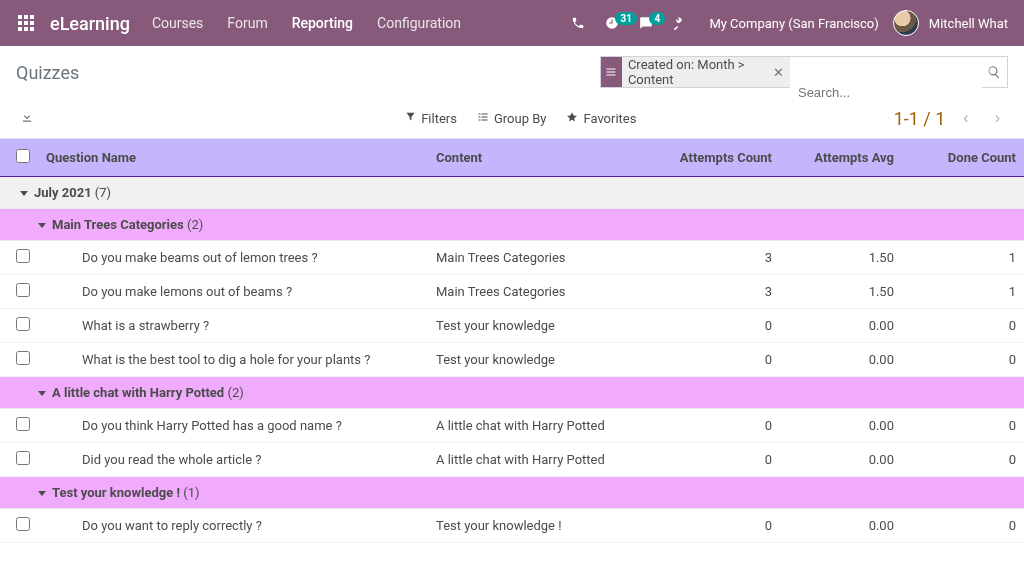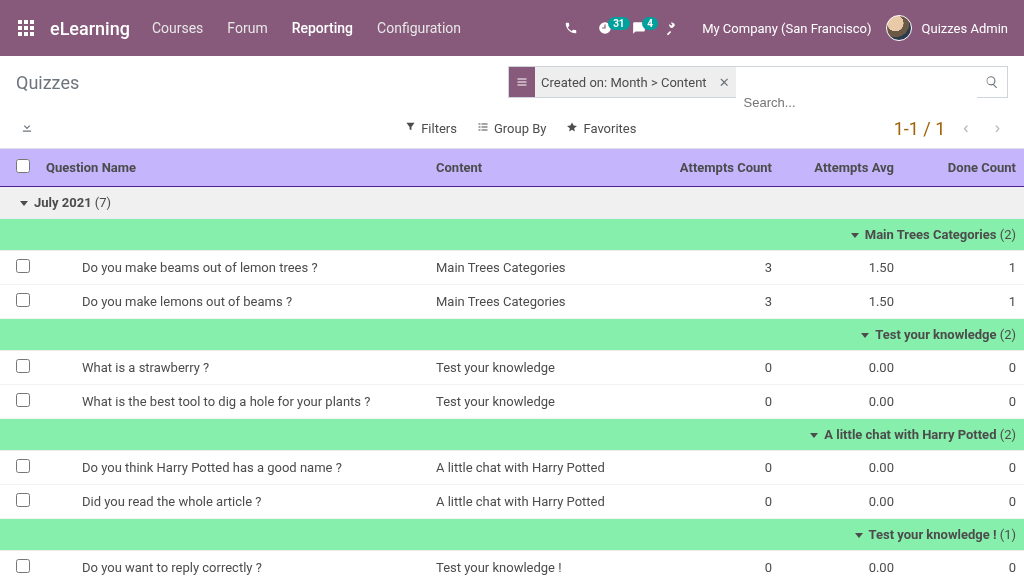--- a/index.html
+++ b/index.html
@@ -1,37 +1,37 @@
 <!DOCTYPE html>
 <html><head>
 <meta charset="utf-8">
 <style>
   * { box-sizing: border-box; margin: 0; padding: 0; }
   body { font-family: -apple-system, BlinkMacSystemFont, "Segoe UI", Roboto, "Helvetica Neue", Arial, sans-serif; font-size: 13px; color: #4c4c4c; background: #fff; width: 1024px; }
   
-  .navbar { background: #875a7b; color: #fff; height: 56px; display: flex; align-items: center; padding: 0 8px; }
+  .navbar { background: #875a7b; color: #fff; height: 46px; display: flex; align-items: center; padding: 0 8px; }
   .apps-icon { display: grid; grid-template-columns: repeat(3,4px); grid-template-rows: repeat(3,4px); gap: 2px; padding: 8px 10px; cursor: pointer; }
   .apps-icon span { background: #fff; width:4px; height:4px; }
   .brand { font-size: 18px; font-weight: 500; padding: 0 10px 0 6px; }
   .nav-links { display: flex; }
   .nav-link { padding: 14px 12px; color: #e7e7e7; cursor: pointer; font-size: 14px; }
   .nav-link.active { color: #fff; font-weight: 500; }
   .spacer { flex: 1; }
   .systray { display: flex; align-items: center; gap: 4px; }
   .tray-item { position: relative; padding: 8px 8px; color: #fff; cursor: pointer; display:flex; align-items:center; }
   .badge { position: absolute; top: 4px; left: 18px; background: #00a09d; color: #fff; border-radius: 10px; padding: 1px 5px; font-size: 10px; font-weight: 700; }
   .company { padding: 0 10px; cursor: pointer; }
   .avatar { width: 26px; height: 26px; border-radius: 50%; background: radial-gradient(circle at 35% 30%, #e8c9a8 0 35%, #6b5845 36% 60%, #2a3b4c 61% 100%); border: 1px solid #fff; display:inline-block; }
   .username { padding: 0 8px 0 6px; }
   .icon { width:14px; height:14px; fill:currentColor; }
   
   .cp { padding: 10px 16px 0 16px; border-bottom: 1px solid #dee2e6; }
   .cp-top { display:flex; align-items:center; justify-content:space-between; margin-bottom:10px; }
   .breadcrumb { font-size: 18px; color:#6c757d; }
-  .searchbar { display:flex; align-items:center; border:1px solid #ced4da; height:32px; width:500px; }
+  .searchbar { display:flex; align-items:center; border:1px solid #ced4da; height:32px; width:408px; }
   .facet { display:flex; align-items:center; background:#eee; height:100%; }
   .facet-icon { background:#875a7b; color:#fff; width:26px; height:100%; display:flex; align-items:center; justify-content:center; }
   .facet-label { padding:0 6px; color:#4c4c4c; font-size:13px; }
   .facet-remove { padding:0 6px; color:#6c757d; cursor:pointer; }
   .search-input { flex:1; border:none; outline:none; height:100%; padding:0 8px; font-size:13px;margin-top:40px; }
   .search-btn { width:30px; height:100%; display:flex; align-items:center; justify-content:center; color:#6c757d; background:none; border:none; cursor:pointer; }
   .cp-bottom { display:flex; align-items:center; justify-content:space-between; height:40px; }
   .cp-left { display:flex; align-items:center; gap:14px; color:#6c757d; }
   .dl-btn { background:none; border:none; cursor:pointer; color:#6c757d; padding:4px; }
   .cp-center { display:flex; gap:20px; margin-left: 110px; }
@@ -42,21 +42,21 @@
   
   table { width:100%; border-collapse:collapse; table-layout:fixed; }
   thead th { text-align:left; padding:10px 8px; font-weight:700; font-size:13px; border-bottom:1px solid #4c1d95; color:#4c4c4c; background:#c4b5fd;}
   thead th.num, tbody td.num { text-align:right; }
   .col-chk{width:38px; padding-left:16px;}
   .col-q{width:390px;}
   .col-c{width:230px;}
   .col-n{width:122px;}
   .group-row td{ background:#f0f0f0; font-weight:700; padding:8px; border-bottom:1px solid #e9ecef; }
   .group-row .caret{ display:inline-block; width:0;height:0;border-left:4px solid transparent;border-right:4px solid transparent;border-top:5px solid #4c4c4c; margin-right:6px; vertical-align:middle;}
-  .group-row.sub td{ background:#86efac;text-align:right; }
+  .group-row.sub td{ background:#f0abfc; }
   .indent-0{padding-left:20px !important;}
   .indent-1{padding-left:38px !important;}
   tbody td{ padding:8px; border-bottom:1px solid #f2f2f2; font-size:13px; vertical-align:middle;}
   .row-chk{ padding-left:16px;}
   .q-indent{ padding-left:44px !important; }
   input[type=checkbox]{ width:14px; height:14px; cursor:pointer; border:1px solid #adb5bd;}
   .count{ font-weight:400; color:#4c4c4c;}
 </style>
 </head>
 <body>
@@ -99,21 +99,21 @@
         </svg>
       <span class="badge">4</span>
     </div>
     <div class="tray-item">
       <svg class="icon" viewBox="0 0 24 24">
           <path d="M22 19l-9-9 2-2a5 5 0 00-7-5l3 3-2 2-3-3a5 5 0 005 7l2-2 9 9 2-2zM2 22l5-5 2 2-5 5H2v-2z"></path>
         </svg>
     </div>
     <div class="company">My Company (San Francisco)</div>
     <span class="avatar"></span>
-    <div class="username">Quizzes Admin</div>
+    <div class="username">Mitchell What</div>
   </div>
 </div>
 
 <div class="cp">
   <div class="cp-top">
     <div class="breadcrumb">Quizzes</div>
     <div class="searchbar">
       <div class="facet">
         <div class="facet-icon">
           <svg class="icon" style="width:12px;height:12px" viewBox="0 0 24 24">
@@ -202,23 +202,20 @@
         <td class="num">1</td>
       </tr>
       <tr>
         <td class="row-chk"><input type="checkbox" style=""></td>
         <td class="q-indent">Do you make lemons out of beams ?</td>
         <td>Main Trees Categories</td>
         <td class="num">3</td>
         <td class="num">1.50</td>
         <td class="num">1</td>
       </tr>
-      <tr class="group-row sub">
-        <td colspan="6" class="indent-1"><span class="caret"></span>Test your knowledge <span class="count">(2)</span></td>
-      </tr>
       <tr>
         <td class="row-chk"><input type="checkbox" style=""></td>
         <td class="q-indent">What is a strawberry ?</td>
         <td>Test your knowledge</td>
         <td class="num">0</td>
         <td class="num">0.00</td>
         <td class="num">0</td>
       </tr>
       <tr>
         <td class="row-chk"><input type="checkbox" style=""></td>

